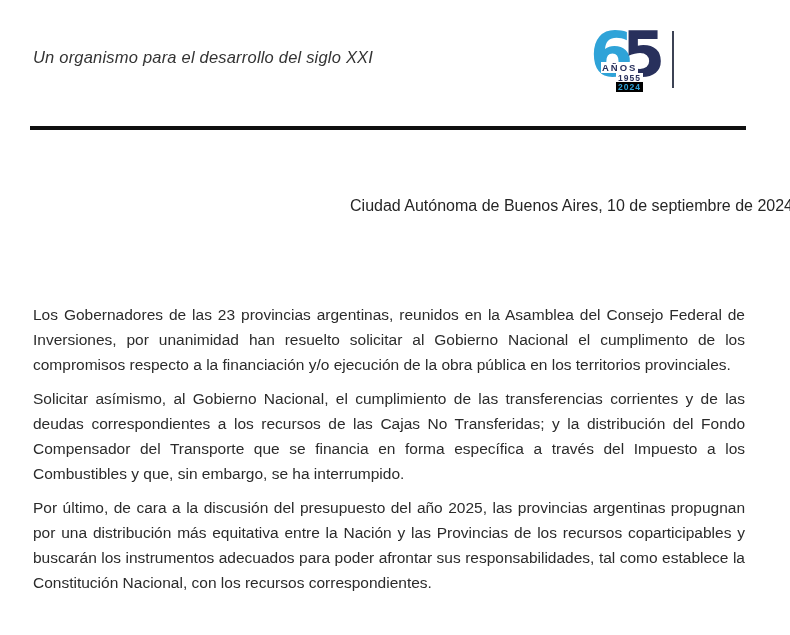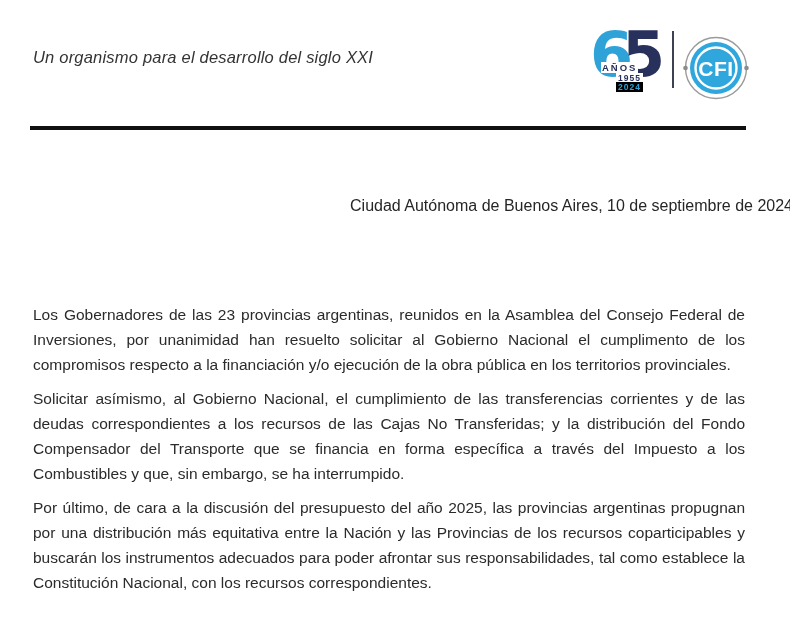--- a/index.html
+++ b/index.html
@@ -79,30 +79,20 @@
   <div class="logo65">
     <span class="digit d6">6</span>
     <span class="digit d5">5</span>
     <span class="anos">AÑOS</span>
     <span class="y1">1955</span>
     <span class="y2">2024</span>
   </div>
 
   <div class="logo-sep"></div>
 
-  <div class="cfi-logo">
-    <svg viewBox="0 0 68 68" width="68" height="68">
-      <circle cx="34" cy="34" r="30.5" fill="none" stroke="#9b9b9b" stroke-width="1.4"></circle>
-      <circle cx="3.5" cy="34" r="2.3" fill="#8b8b8b"></circle>
-      <circle cx="64.5" cy="34" r="2.3" fill="#8b8b8b"></circle>
-      <circle class="cfi-disc" cx="34" cy="34" r="26"></circle>
-      <circle cx="34" cy="34" r="20.5" fill="none" stroke="#ffffff" stroke-width="2.4"></circle>
-      <text class="cfi-text" x="34" y="41.5" text-anchor="middle">CFI</text>
-    </svg>
-  </div>
 
   <div class="rule"></div>
 
   <div class="dateline">Ciudad Autónoma de Buenos Aires, 10 de septiembre de 2024</div>
 
   <main class="body-text">
     <p>Los Gobernadores de las 23 provincias argentinas, reunidos en la Asamblea del Consejo Federal de Inversiones, por unanimidad han resuelto solicitar al Gobierno Nacional el cumplimento de los compromisos respecto a la financiación y/o ejecución de la obra pública en los territorios provinciales.</p>
     <p>Solicitar asímismo, al Gobierno Nacional, el cumplimiento de las transferencias corrientes y de las deudas correspondientes a los recursos de las Cajas No Transferidas; y la distribución del Fondo Compensador del Transporte que se financia en forma específica a través del Impuesto a los Combustibles y que, sin embargo, se ha interrumpido.</p>
     <p>Por último, de cara a la discusión del presupuesto del año 2025, las provincias argentinas propugnan por una distribución más equitativa entre la Nación y las Provincias de los recursos coparticipables y buscarán los instrumentos adecuados para poder afrontar sus responsabilidades, tal como establece la Constitución Nacional, con los recursos correspondientes.</p>
   </main>

